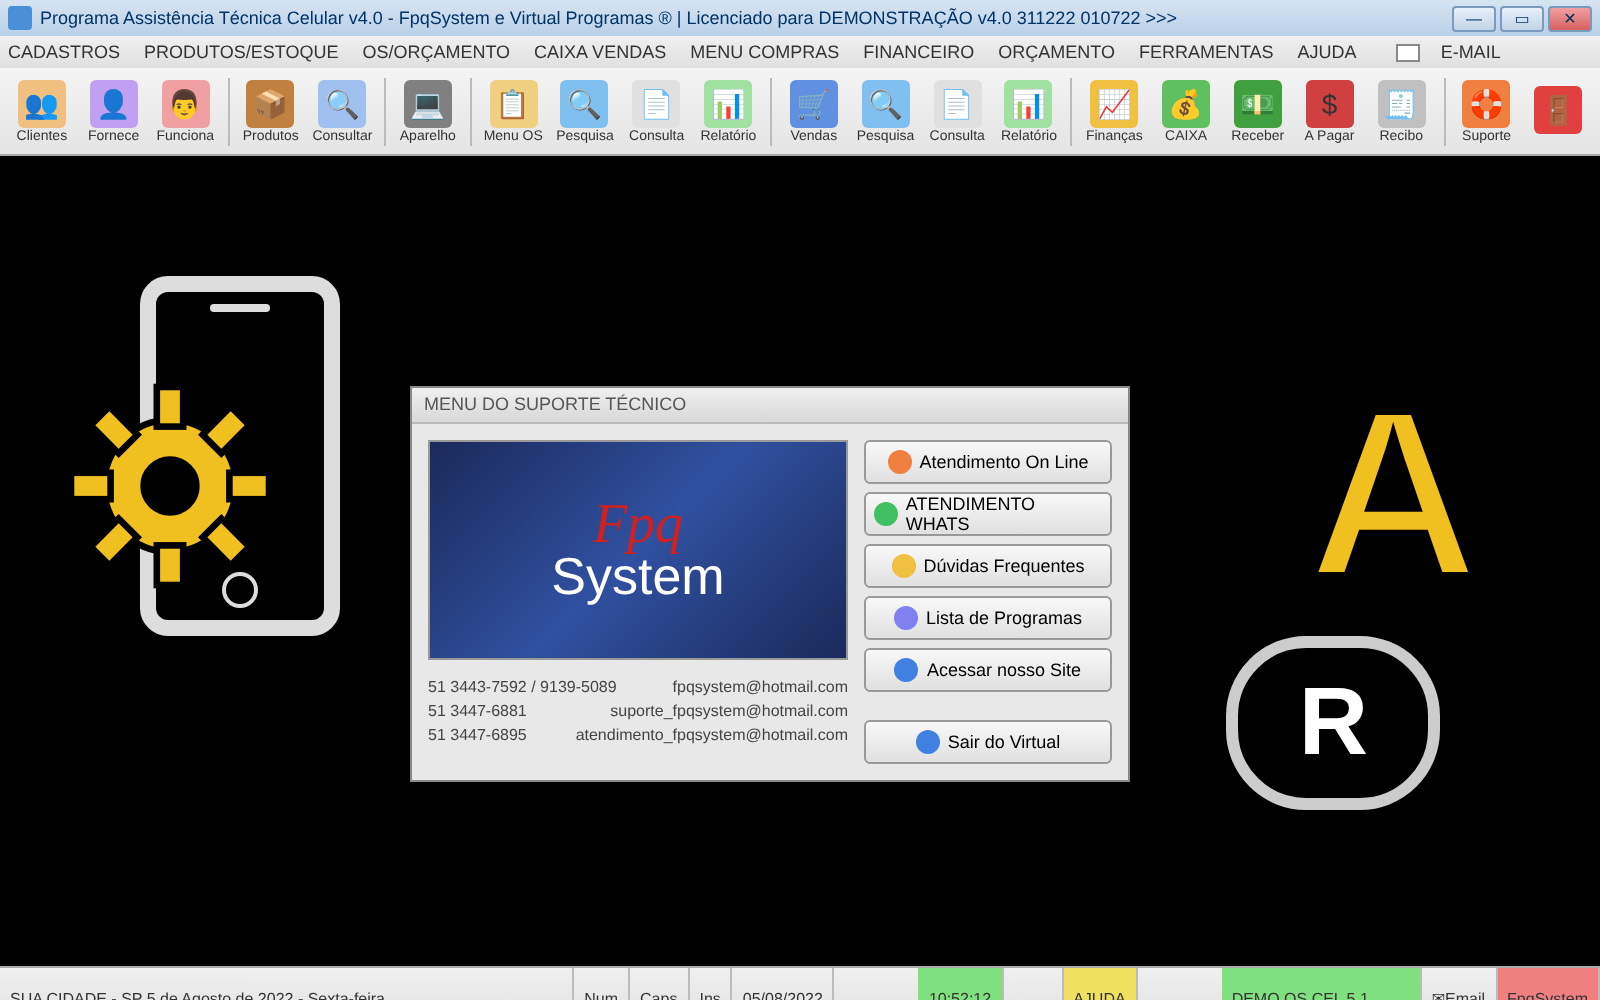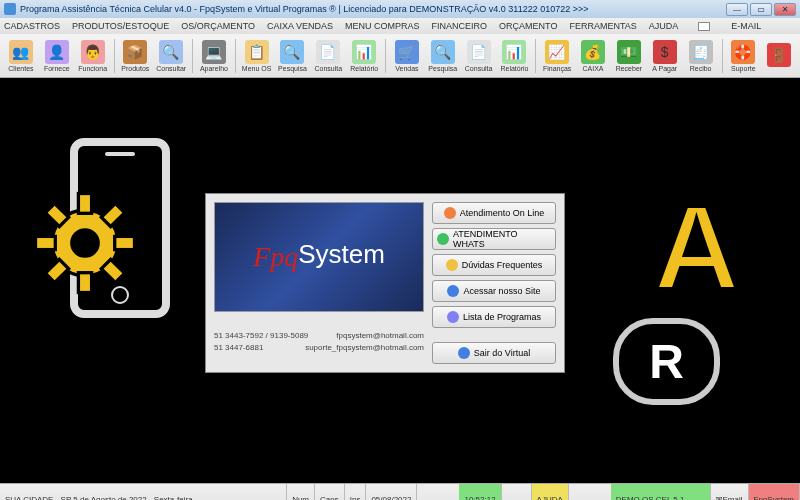--- a/index.html
+++ b/index.html
@@ -7,21 +7,21 @@
 
 .titlebar { height: 18px; background: linear-gradient(to bottom, #d7e4f2, #b8d0e8); display: flex; align-items: center; padding: 0 4px; font-size: 9px; color: #003366; }
 .titlebar .icon { width: 12px; height: 12px; background: #4a90d9; border-radius: 2px; margin-right: 4px; }
 .titlebar .spacer { flex: 1; }
 .win-btns { display: flex; gap: 2px; }
 .win-btn { width: 22px; height: 13px; background: linear-gradient(to bottom, #e8f0f8, #c0d4e8); border: 1px solid #7a9ac0; border-radius: 2px; font-size: 8px; display: flex; align-items: center; justify-content: center; cursor: pointer; }
 .win-btn.close { background: linear-gradient(to bottom, #f0a0a0, #d86060); }
 
 .menubar { height: 16px; background: linear-gradient(to bottom, #f0f0f0, #e0e0e0); display: flex; align-items: center; padding: 0 4px; font-size: 9px; gap: 12px; color: #333; }
 .menubar .item { cursor: pointer; }
-.menubar .email { margin-left: 8px; display: flex; align-items: center; gap: 21px; }
+.menubar .email { margin-left: 8px; display: flex; align-items: center; gap: 10px; }
 .menubar .email-ico { width: 12px; height: 9px; background: #fff; border: 1px solid #888; position: relative; }
 
 .toolbar { height: 44px; background: linear-gradient(to bottom, #f4f4f4, #e4e4e4); display: flex; align-items: center; padding: 2px 4px; gap: 2px; border-bottom: 1px solid #aaa; }
 .tool { width: 40px; height: 40px; display: flex; flex-direction: column; align-items: center; justify-content: center; font-size: 7px; color: #333; cursor: pointer; border-radius: 3px; }
 .tool .ico { width: 24px; height: 24px; border-radius: 3px; display: flex; align-items: center; justify-content: center; font-size: 14px; margin-bottom: 1px; }
 .tool .lbl { text-align: center; line-height: 1; white-space: nowrap; }
 .sep { width: 1px; height: 34px; background: #bbb; margin: 0 2px; }
 
 .canvas { height: 405px; background: #000; position: relative; display: flex; align-items: center; justify-content: center; }
 
@@ -34,24 +34,24 @@
 
 .brand { position: absolute; right: 60px; top: 100px; }
 .brand-a { font-size: 120px; font-weight: 900; color: #f0c020; -webkit-text-stroke: 4px #000; text-shadow: 3px 3px 0 #000; }
 .brand-r { position: absolute; right: 80px; top: 240px; }
 .brand-r-box { background: #000; border: 6px solid #ccc; border-radius: 40px; padding: 10px 30px; font-size: 48px; font-weight: 900; color: #fff; }
 
 .dialog { position: absolute; left: 205px; top: 115px; width: 360px; background: #e8e8e8; border: 1px solid #888; box-shadow: 3px 3px 8px rgba(0,0,0,0.5); }
 .dlg-title { height: 18px; background: linear-gradient(to bottom, #f0f0f0, #d8d8d8); font-size: 9px; padding: 3px 6px; color: #555; border-bottom: 1px solid #bbb; }
 .dlg-body { padding: 8px; display: flex; gap: 8px; }
 .dlg-left { width: 210px; }
-.logo-box { width: 210px; height: 110px; background: linear-gradient(135deg, #1a2a5a 0%, #3050a0 50%, #1a2a5a 100%); display: flex; flex-direction: row; align-items: center; justify-content: center; border: 1px solid #999; }
+.logo-box { width: 210px; height: 110px; background: linear-gradient(135deg, #1a2a5a 0%, #3050a0 50%, #1a2a5a 100%); display: flex; flex-direction: column; align-items: center; justify-content: center; border: 1px solid #999; }
 .logo-fpq { font-family: 'Brush Script MT', cursive; font-size: 28px; color: #d02020; font-style: italic; }
 .logo-sys { font-size: 26px; color: #fff; font-weight: 300; margin-top: -6px; }
-.contacts { margin-top: 18px; font-size: 8px; color: #444; line-height: 1.5; }
+.contacts { margin-top: 8px; font-size: 8px; color: #444; line-height: 1.5; }
 .contacts .row { display: flex; justify-content: space-between; }
 .dlg-right { flex: 1; display: flex; flex-direction: column; gap: 4px; }
 .dlg-btn { height: 22px; background: linear-gradient(to bottom, #f8f8f8, #e0e0e0); border: 1px solid #999; border-radius: 3px; font-size: 9px; display: flex; align-items: center; justify-content: center; gap: 4px; cursor: pointer; padding: 0 4px; }
 .dlg-btn .bico { width: 12px; height: 12px; border-radius: 50%; display: inline-block; }
 .dlg-exit { margin-top: 10px; }
 
 .statusbar { height: 31px; background: linear-gradient(to bottom, #f0f0f0, #e0e0e0); display: flex; align-items: flex-start; font-size: 8px; color: #333; border-top: 1px solid #aaa; }
 .sb-cell { padding: 0 5px; border-right: 1px solid #bbb; height: 100%; display: flex; align-items: center; }
 .sb-cell.green { background: #80e080; margin-left: 42px; }
 .sb-cell.yellow { background: #f0e060; }
@@ -199,57 +199,62 @@
           <rect x="77" y="44" width="18" height="12" transform="rotate(45 50 50)"></rect>
         </g>
       </svg>
   </div>
   <div class="brand"><span class="brand-a">A</span></div>
   <div class="brand-r">
       <div class="brand-r-box">R</div>
     </div>
 
   <div class="dialog">
+    <div class="dlg-title">MENU DO SUPORTE TÉCNICO</div>
     <div class="dlg-body">
       <div class="dlg-left">
         <div class="logo-box">
           <div class="logo-fpq">Fpq</div>
           <div class="logo-sys">System</div>
         </div>
         <div class="contacts">
           <div class="row">
               <span>51 3443-7592 / 9139-5089</span>
               <span>fpqsystem@hotmail.com</span>
             </div>
           <div class="row">
               <span>51 3447-6881</span>
               <span>suporte_fpqsystem@hotmail.com</span>
             </div>
+          <div class="row">
+              <span>51 3447-6895</span>
+              <span>atendimento_fpqsystem@hotmail.com</span>
+            </div>
         </div>
       </div>
       <div class="dlg-right">
         <div class="dlg-btn">
             <span class="bico" style="background:#f08040"></span>
             <span>Atendimento On Line</span>
           </div>
         <div class="dlg-btn">
             <span class="bico" style="background:#40c060"></span>
             <span>ATENDIMENTO WHATS</span>
           </div>
         <div class="dlg-btn">
             <span class="bico" style="background:#f0c040"></span>
             <span>Dúvidas Frequentes</span>
           </div>
         <div class="dlg-btn">
+            <span class="bico" style="background:#8080f0"></span>
+            <span>Lista de Programas</span>
+          </div>
+        <div class="dlg-btn">
             <span class="bico" style="background:#4080e0"></span>
             <span>Acessar nosso Site</span>
-          </div>
-        <div class="dlg-btn">
-            <span class="bico" style="background:#8080f0"></span>
-            <span>Lista de Programas</span>
           </div>
         <div class="dlg-btn dlg-exit">
             <span class="bico" style="background:#4080e0"></span>
             <span>Sair do Virtual</span>
           </div>
       </div>
     </div>
   </div>
 </div>
 

